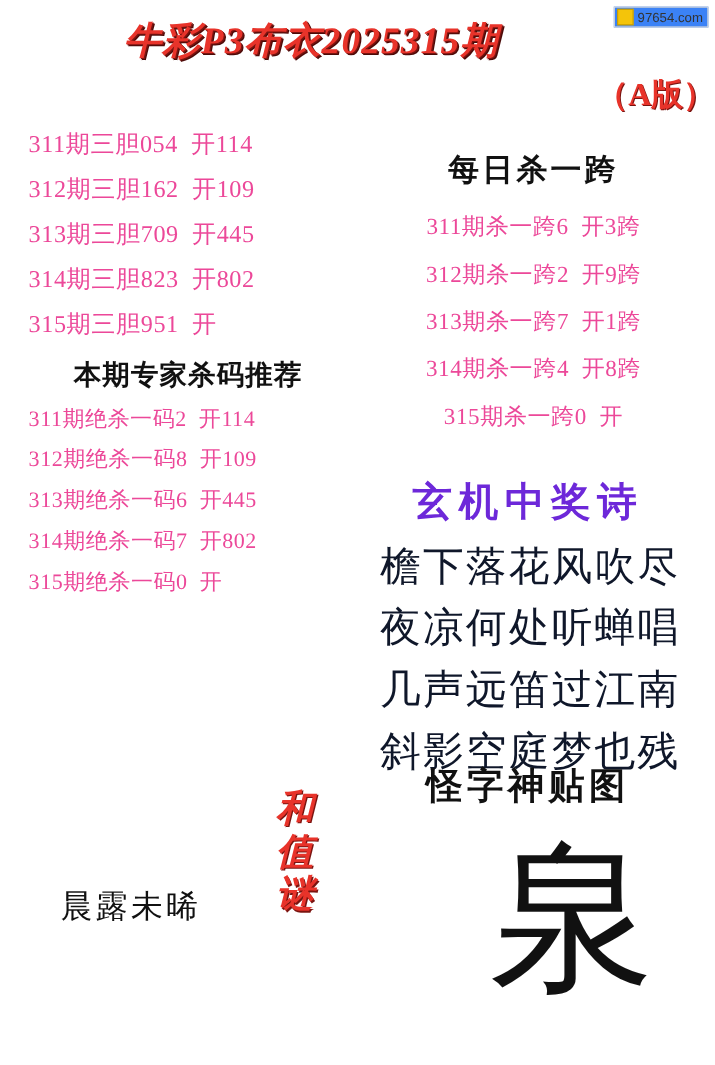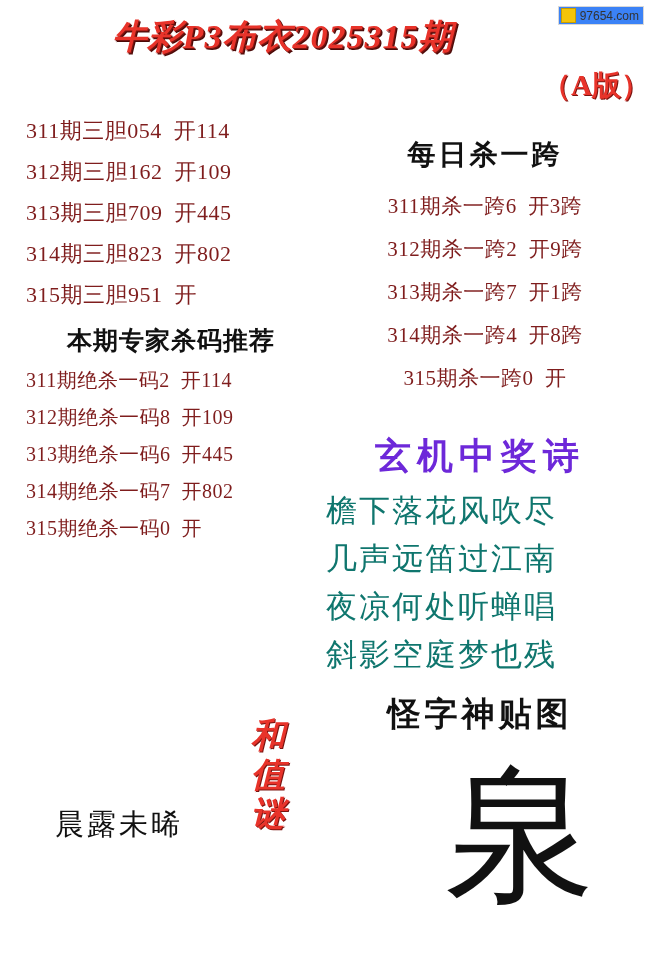--- a/index.html
+++ b/index.html
@@ -88,21 +88,21 @@
   .sec-head {
     font-size: 25px;
     font-weight: bold;
     color: #111;
     letter-spacing: 1px;
     margin-bottom: 10px;
     text-align: left;
   }
   .row-line {
     font-size: 22px;
-    color: #7f1d1d;
+    color: #ec4899;
     margin: 0 0 11px 0;
     white-space: pre;
     letter-spacing: 0.5px;
     font-family: Liberation Serif, serif;
   }
   .row-line.small {
     font-size: 20px;
     margin-bottom: 10px;
   }
   .row-line.rt {
@@ -132,23 +132,24 @@
     letter-spacing: 6px;
     color: #6d28d9;
   }
   .poem-lines {
     position: absolute;
     left: 326px;
     top: 490px;
     width: 312px;
   }
   .poem-line {
-    font-size: 31px;
+    font-size: 37px;
     letter-spacing: 2px;
-    color: #0f766e;
+    color: #0f172a;
+    text-align: center;
     margin-bottom: 6px;
     white-space: pre;
   }
 
   .guaizi-title {
     position: absolute;
     left: 330px;
     top: 692px;
     width: 300px;
     text-align: center;
@@ -228,22 +229,22 @@
     <div class="row-line rt">311期杀一跨6  开3跨</div>
     <div class="row-line rt">312期杀一跨2  开9跨</div>
     <div class="row-line rt">313期杀一跨7  开1跨</div>
     <div class="row-line rt">314期杀一跨4  开8跨</div>
     <div class="row-line rt">315期杀一跨0  开</div>
   </div>
 
   <div class="poem-title">玄机中奖诗</div>
   <div class="poem-lines">
     <div class="poem-line">檐下落花风吹尽</div>
+    <div class="poem-line">夜凉何处听蝉唱</div>
     <div class="poem-line">几声远笛过江南</div>
-    <div class="poem-line">夜凉何处听蝉唱</div>
     <div class="poem-line">斜影空庭梦也残</div>
   </div>
 
   <div class="guaizi-title">怪字神贴图</div>
   <div class="guaizi-glyph">泉</div>
 
   <div class="vert-red">
     <span>和</span>
     <span>值</span>
     <span>谜</span>

